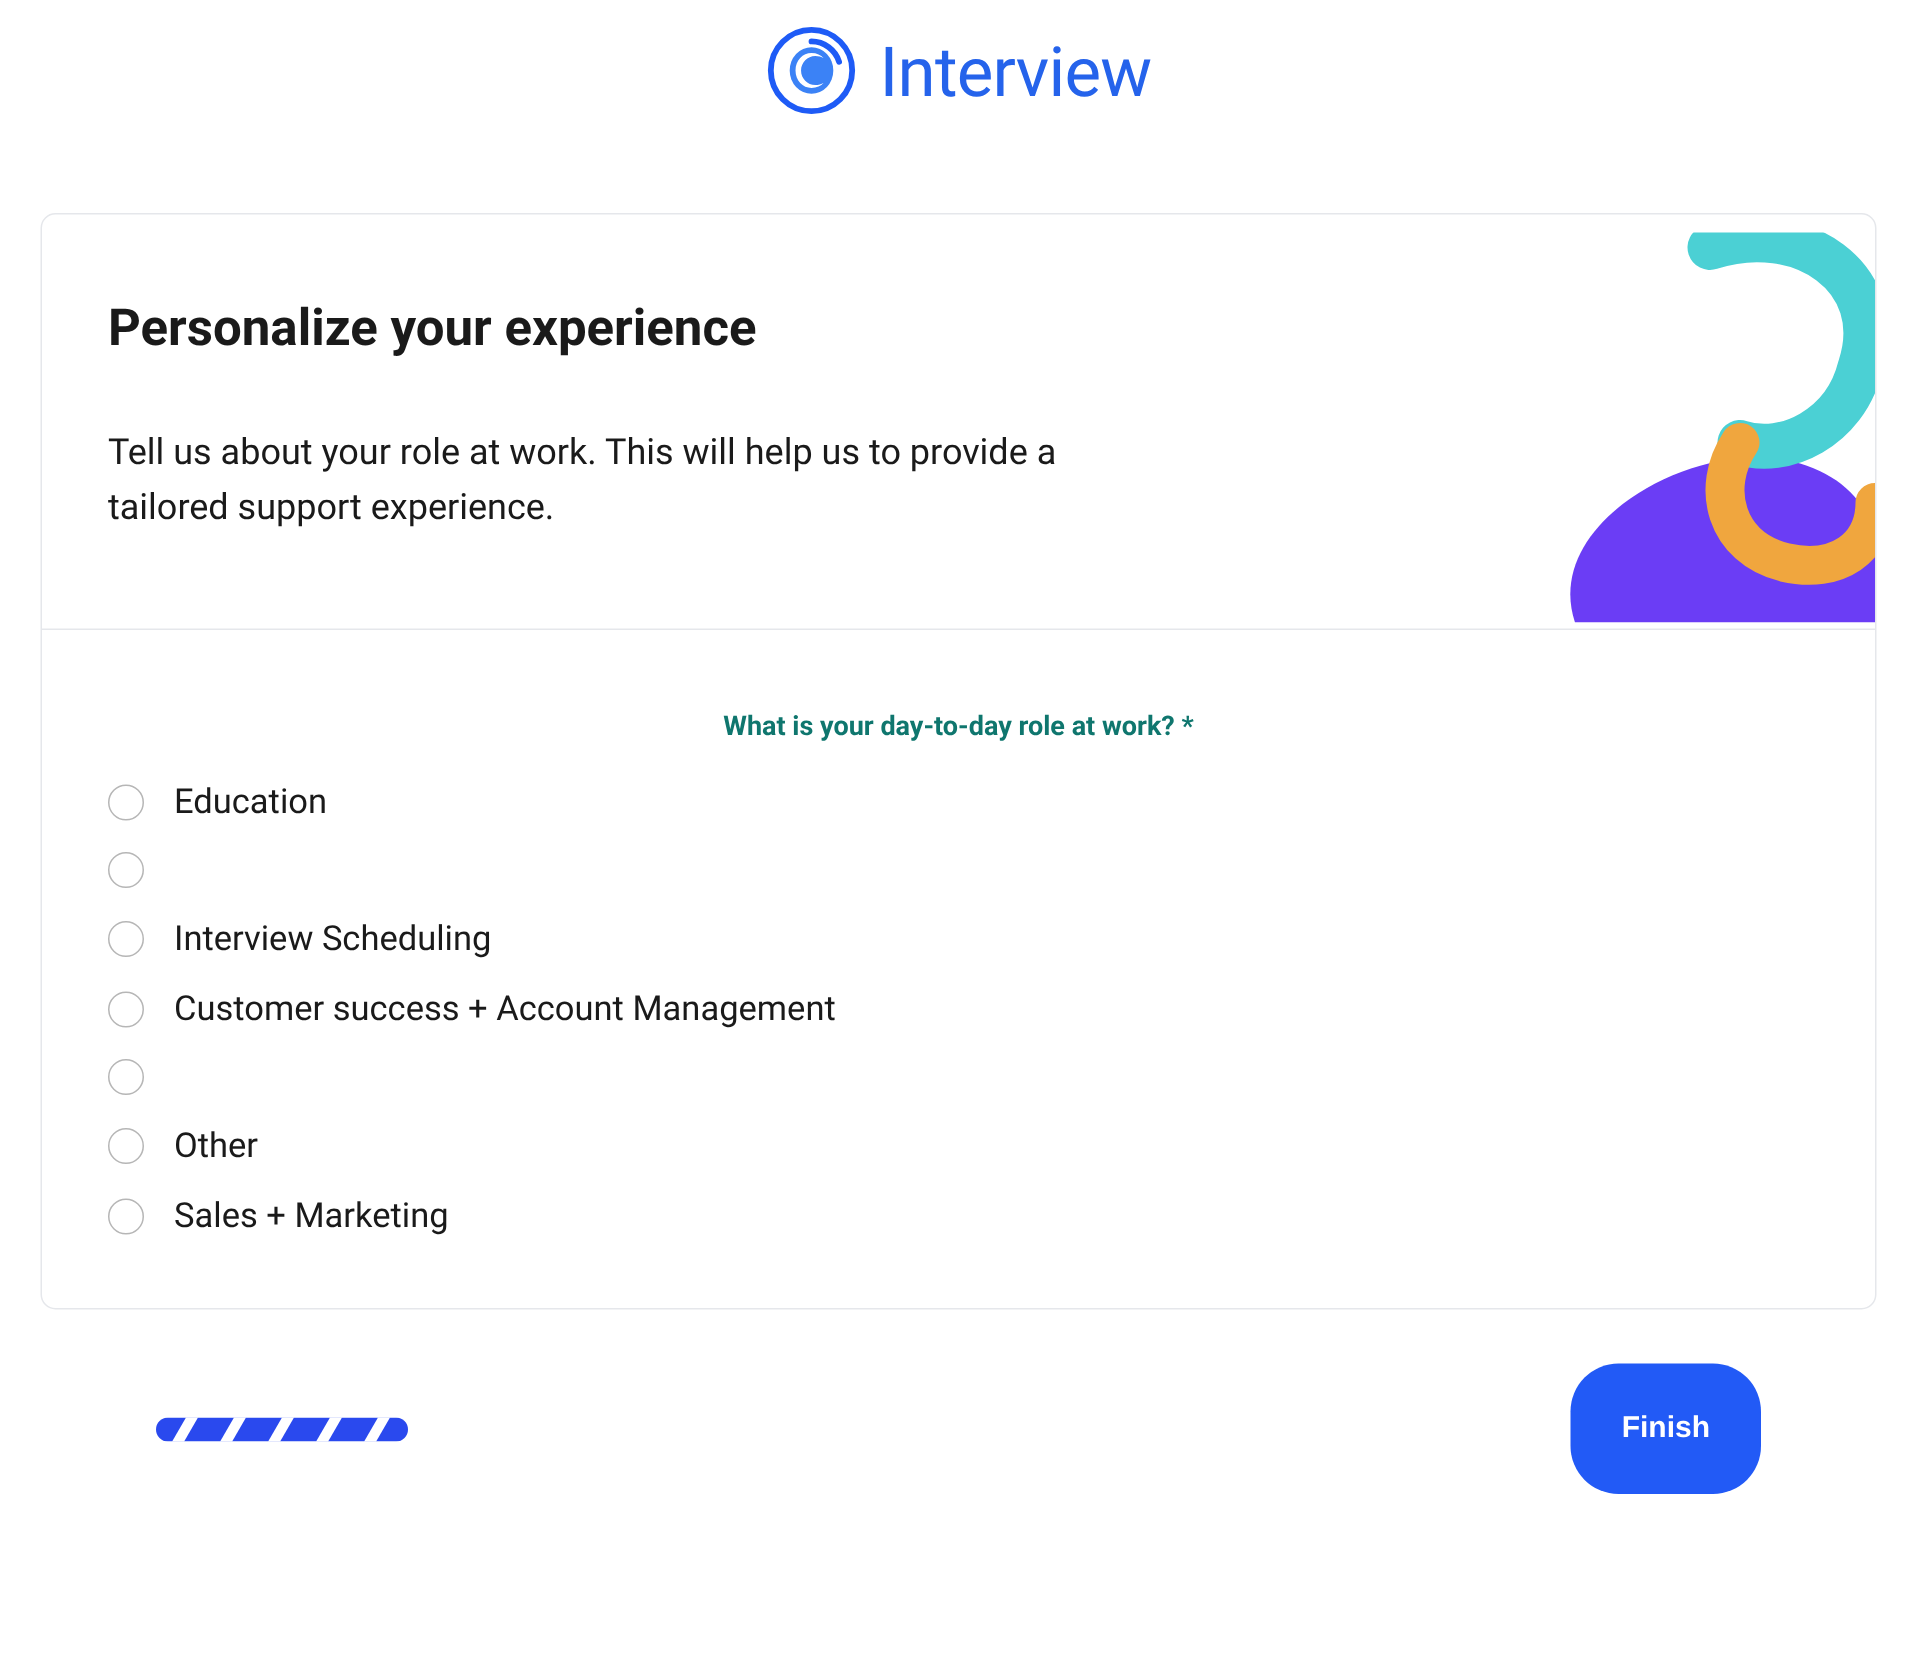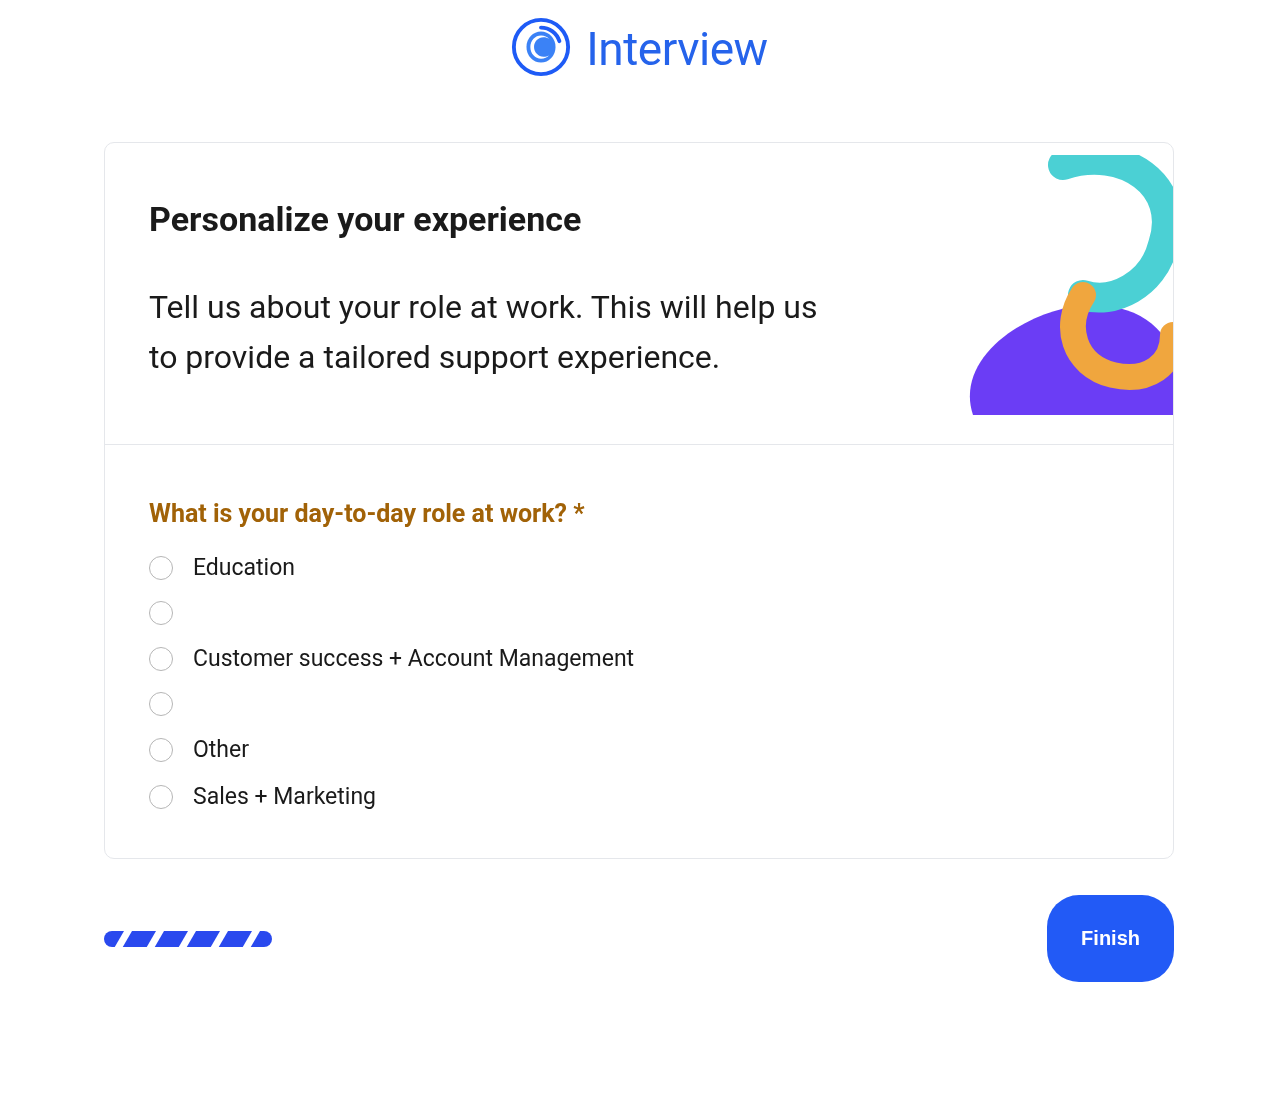--- a/index.html
+++ b/index.html
@@ -31,61 +31,62 @@
       width: 62px;
       height: 62px;
     }
     .logo-text {
       font-size: 46px;
       font-weight: 400;
       color: #2563eb;
       letter-spacing: -0.5px;
     }
     .card {
-      width: 1070px;
+      width: 1224px;
       border: 1px solid #e5e7eb;
       border-radius: 10px;
       background: #fff;
       overflow: hidden;
     }
     .card-header {
       position: relative;
       border-bottom: 1px solid #e5e7eb;
       padding: 56px 44px 62px 44px;
       overflow: hidden;
     }
     .card-title {
       font-size: 34px;
       font-weight: 700;
       color: #1a1a1a;
       margin-bottom: 44px;
     }
     .card-subtitle {
-      font-size: 32px;
+      font-size: 24px;
       font-weight: 400;
       color: #1a1a1a;
       line-height: 1.55;
       max-width: 700px;
     }
     .decoration {
       position: absolute;
       right: 0;
       top: 12px;
       width: 260px;
       height: 260px;
       pointer-events: none;
     }
     .card-body {
       padding: 54px 44px 48px 44px;
     }
     .question-label {
-      font-size: 25px;
+      font-size: 18px;
       font-weight: 700;
-      color: #a16207;
+      color: #0f766e;
       margin-bottom: 26px;
+      text-align: center;
     }
     .options {
       display: flex;
       flex-direction: column;
       gap: 20px;
     }
     .option-row {
       display: flex;
       align-items: center;
       gap: 20px;
@@ -159,20 +160,24 @@
 
     <div class="card-body">
       <div class="question-label">What is your day-to-day role at work? *</div>
       <div class="options">
         <label class="option-row">
           <span class="radio"></span>
           <span class="option-label">Education</span>
         </label>
         <label class="option-row">
           <span class="radio"></span>
+        </label>
+        <label class="option-row">
+          <span class="radio"></span>
+          <span class="option-label">Interview Scheduling</span>
         </label>
         <label class="option-row">
           <span class="radio"></span>
           <span class="option-label">Customer success + Account Management</span>
         </label>
         <label class="option-row">
           <span class="radio"></span>
         </label>
         <label class="option-row">
           <span class="radio"></span>

